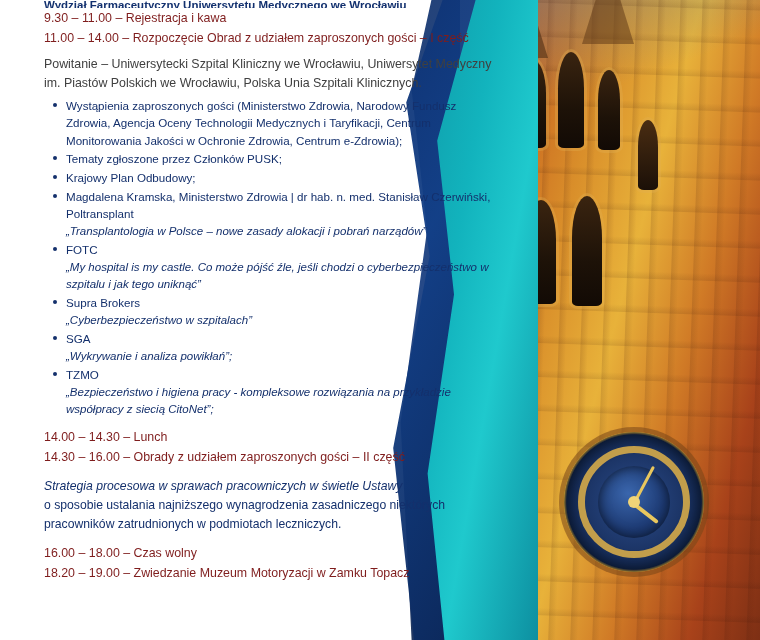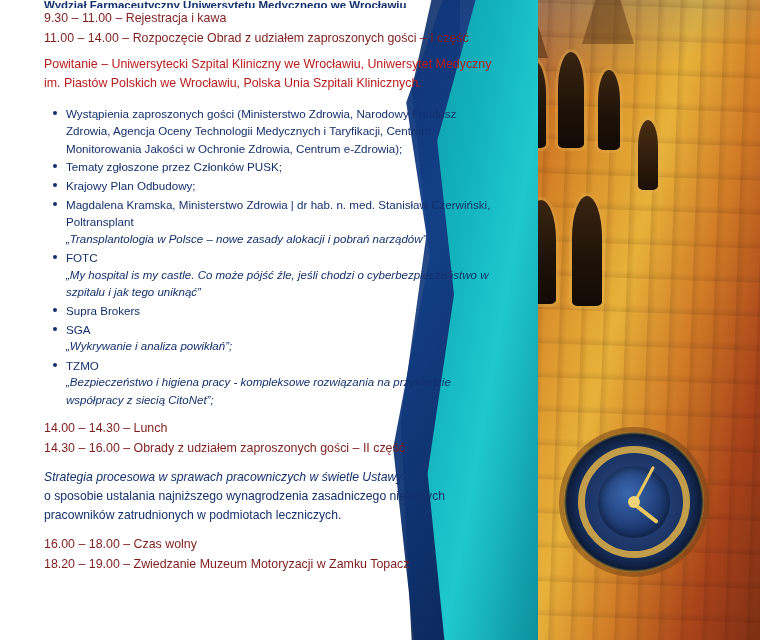--- a/index.html
+++ b/index.html
@@ -177,25 +177,25 @@
     font-size: 12.4px;
     line-height: 1.62;
     color: #7f1d1d;
     margin: 0;
     white-space: pre-wrap;
   }
   .line.gap { margin-top: 9px; }
   .para {
     font-size: 12.4px;
     line-height: 1.55;
-    color: #b91c1c;
+    color: #404040;
     margin: 7px 0 0 0;
   }
   ul.bullets {
-    margin: 11px 0 0 0;
+    margin: 3px 0 0 0;
     padding-left: 22px;
     list-style: none;
   }
   ul.bullets > li {
     position: relative;
     font-size: 11.6px;
     line-height: 1.52;
     color: #14306c;
     margin-bottom: 1px;
   }
@@ -272,20 +272,21 @@
     <li>
       <span>Magdalena Kramska, Ministerstwo Zdrowia | dr hab. n. med. Stanisław Czerwiński,  Poltransplant</span>
       <span class="sub">„Transplantologia w Polsce – nowe zasady alokacji i pobrań narządów”</span>
     </li>
     <li>
       <span>FOTC</span>
       <span class="sub">„My hospital is my castle. Co może pójść źle, jeśli chodzi o cyberbezpieczeństwo w szpitalu i jak tego uniknąć”</span>
     </li>
     <li>
       <span>Supra Brokers</span>
+      <span class="sub">„Cyberbezpieczeństwo w szpitalach”</span>
     </li>
     <li>
       <span>SGA</span>
       <span class="sub">„Wykrywanie i analiza powikłań”;</span>
     </li>
     <li>
       <span>TZMO</span>
       <span class="sub">„Bezpieczeństwo i higiena pracy - kompleksowe rozwiązania na przykładzie współpracy z siecią CitoNet”;</span>
     </li>
   </ul>

